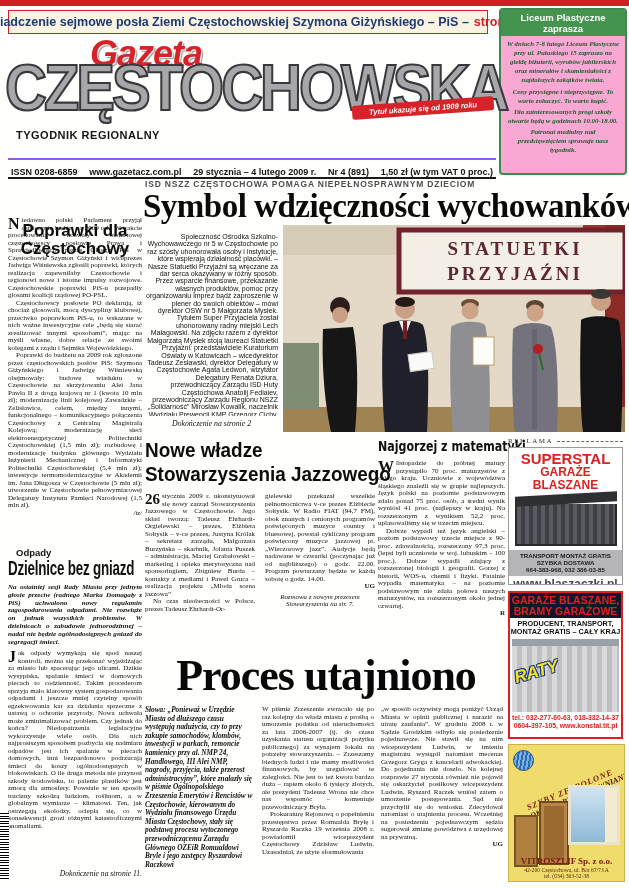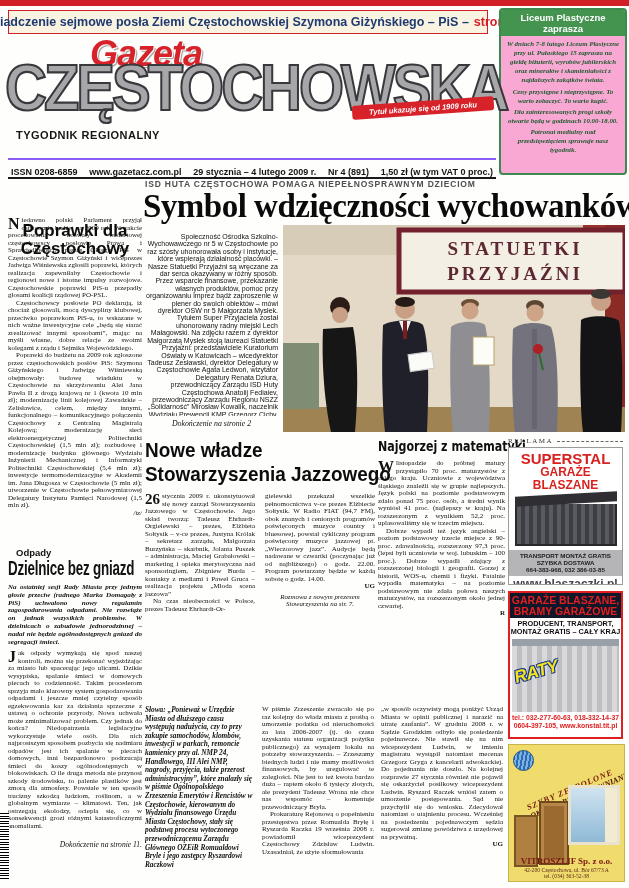--- a/index.html
+++ b/index.html
@@ -46,21 +46,21 @@
   
   .a1title{left:8px;top:178px;width:134px;text-align:center;font-family:"Liberation Sans",sans-serif;
            font-weight:bold;font-size:17px;line-height:1.08;color:#0c0c0c;margin-top:44px;}
   .a1body{left:8px;top:217px;width:134px;height:328px;}
   .a2kicker{left:16px;top:547px;font-family:"Liberation Sans",sans-serif;font-weight:bold;font-size:9.5px;}
   .a2title{left:8px;top:557px;font-family:"Liberation Sans",sans-serif;font-weight:bold;font-size:20px;
            white-space:nowrap;transform:scaleX(.67);transform-origin:left top;letter-spacing:-.3px;}
   .a2lead{left:8px;top:584px;width:134px;height:62px;font-size:7.1px;line-height:7.8px;
           font-weight:bold;font-style:italic;text-align:justify;overflow:hidden;}
   .a2body{left:8px;top:650px;width:134px;height:200px;}
-  .a2cont{left:8px;top:840px;width:134px;font-size:7.6px;font-style:italic;text-align:right;}
+  .a2cont{left:8px;top:869px;width:134px;font-size:7.6px;font-style:italic;text-align:right;}
   .barcode{left:0;top:813px;width:9px;height:66px;background:repeating-linear-gradient(#000 0 1px,#fff 1px 2.6px);}
 
   
   .a3kicker{left:145px;top:179px;font-family:"Liberation Sans",sans-serif;font-weight:bold;font-size:8.5px;
             letter-spacing:.8px;color:#4f4f52;white-space:nowrap;}
   .a3title{left:143px;top:188px;width:484px;font-weight:bold;font-size:33px;letter-spacing:-.5px;
            color:#0a0a0a;white-space:nowrap;}
   .a3body{left:145px;top:233px;width:133px;height:183px;font-family:"Liberation Sans",sans-serif;
           font-size:7px;line-height:7.4px;text-align:right;overflow:hidden;}
   .a3cont{left:145px;top:419px;width:133px;font-size:7.8px;font-style:italic;text-align:center;}
@@ -181,21 +181,21 @@
 
   <div class="abs a2kicker">Odpady</div>
   <div class="abs a2title">Dzielnice bez gniazd</div>
   <div class="abs a2lead">Na ostatniej sesji Rady Miasta przy jednym głosie przeciw (radnego Marka Domagały z PiS) uchwalono nowy regulamin zagospodarowania odpadami. Nie rozwiąże on jednak wszystkich problemów. W dzielnicach o zabudowie jednorodzinnej – nadal nie będzie ogólnodostępnych gniazd do segregacji śmieci.</div>
   <div class="abs a2body bodytxt">
     <p style="margin:0;"><span class="dc">J</span><span>ak odpady wymykają się spod naszej kontroli, można się przekonać wyjeżdżając za miasto lub spacerując jego ulicami. Dzikie wysypiska, spalanie śmieci w domowych piecach to codzienność. Takim procederom sprzyja mało klarowny system gospodarowania odpadami i jeszcze mniej czytelny sposób egzekwowania kar za działania sprzeczne z ustawą o ochronie przyrody. Nowa uchwała może zminimalizować problem. Czy jednak do końca? Niedopatrzenia legislacyjne wykorzystuje wiele osób. Dla nich najprostszym sposobem pozbycia się nadmiaru odpadów jest ich spalanie w piecach domowych, inni bezpardonowo podrzucają śmieci do koszy ogólnodostępnych w blokowiskach. O ile druga metoda nie przynosi szkody środowisku, to palenie plastików jest zmorą dla atmosfery. Powstałe w ten sposób trucizny szkodzą ludziom, roślinom, a w globalnym wymiarze – klimatowi. Ten, jak ostrzegają ekolodzy, ociepla się, co w konsekwencji grozi różnymi katastroficznymi anomaliami.</span></p>
   </div>
   <div class="abs a2cont">Dokończenie na stronie 11.</div>
   <div class="abs barcode"></div>
 
-  <div class="abs a3kicker">ISD HUTA CZĘSTOCHOWA POMAGA NIEPEŁNOSPRAWNYM DZIECIOM</div>
+  <div class="abs a3kicker">ISD NSZZ CZĘSTOCHOWA POMAGA NIEPEŁNOSPRAWNYM DZIECIOM</div>
   <div class="abs a3title">Symbol wdzięczności wychowanków</div>
   <div class="abs a3body">Społeczność Ośrodka Szkolno-Wychowawczego nr 5 w Częstochowie po raz szósty uhonorowała osoby i instytucje, które wspierają działalność placówki. – Nasze Statuetki Przyjaźni są wręczane za dar serca okazywany w różny sposób. Przez wsparcie finansowe, przekazanie własnych produktów, pomoc przy organizowaniu imprez bądź zaproszenie w plener do swoich obiektów – mówi dyrektor OSW nr 5 Małgorzata Mysłek. Tytułem Super Przyjaciela został uhonorowany radny miejski Lech Małagowski. Na zdjęciu razem z dyrektor Małgorzatą Mysłek stoją laureaci Statuetki Przyjaźni: przedstawiciele Kuratorium Oświaty w Katowicach – wicedyrektor Tadeusz Zesławski, dyrektor Delegatury w Częstochowie Agata Ledwoń, wizytator Delegatury Renata Dziura, przewodniczący Zarządu ISD Huty Częstochowa Anatolij Fediaiev, przewodniczący Zarządu Regionu NSZZ „Solidarność” Mirosław Kowalik, naczelnik Wydziału Prewencji KMP Grzegorz Cichy.</div>
   <div class="abs a3cont">Dokończenie na stronie 2</div>
 
   <div class="abs photo">
     <svg width="342" height="207" viewBox="0 0 342 207">
       <rect width="342" height="207" fill="#e3d9c6"></rect>
       <rect width="342" height="30" fill="#d6ccb8"></rect>
       <rect x="322" width="20" height="185" fill="#8a2b26"></rect>
       <rect x="300" width="22" height="60" fill="#97362f"></rect>
@@ -248,20 +248,21 @@
     <div class="a4note">Rozmowa z nowym prezesem Stowarzyszenia na str. 7.</div>
   </div>
 
   <div class="abs a5title">Najgorzej z matematyki</div>
   <div class="abs a5body bodytxt">
     <p style="margin:0;"><span class="dc">W</span><span>listopadzie do próbnej matury przystąpiło 70 proc. maturzystów z całego kraju. Uczniowie z województwa śląskiego znaleźli się w grupie najlepszych. Język polski na poziomie podstawowym zdało ponad 75 proc. osób, a średni wynik wyniósł 41 proc. (najlepszy w kraju). Na rozszerzonym z wynikiem 52,2 proc. uplasowaliśmy się w trzecim miejscu.</span></p>
     <p class="ind" style="margin:0;">Dobrze wypadł też język angielski – poziom podstawowy trzecie miejsce z 90-proc. zdawalnością, rozszerzony 97,3 proc. (lepsi byli uczniowie w woj. lubuskim – 100 proc.). Dobrze wypadli zdający z rozszerzonej biologii i geografii. Gorzej z historii, WOS-u, chemii i fizyki. Fatalnie wypadła matematyka – na poziomie podstawowym nie zdała połowa naszych maturzystów, na rozszerzonym około jednej czwartej.</p>
     <div class="sigr">R</div>
   </div>
 
+  <div class="abs a6title">Proces utajniono</div>
   <div class="abs a6c1">Słowa: „Ponieważ w Urzędzie Miasta od dłuższego czasu występują nadużycia, czy to przy zakupie samochodów, klombów, inwestycji w parkach, remoncie kamienicy przy al. NMP 24, Handlowego, III Alei NMP, nagrody, przyjęcia, także przerost administracyjny”, które znalazły się w piśmie Ogólnopolskiego Zrzeszenia Emerytów i Rencistów w Częstochowie, kierowanym do Wydziału finansowego Urzędu Miasta Częstochowy, stały się podstawą procesu wytoczonego przewodniczącemu Zarządu Głównego OZEiR Romualdowi Bryle i jego zastępcy Ryszardowi Raczkowi</div>
   <div class="abs a6c2 bodytxt">
     <p style="margin:0;">W piśmie Zrzeszenie zwracało się po raz kolejny do władz miasta z prośbą o umorzenie podatku od nieruchomości za lata 2006-2007 (tj. do czasu uzyskania statusu organizacji pożytku publicznego) za wynajem lokalu na potrzeby stowarzyszenia. – Zrzeszamy biednych ludzi i nie mamy możliwości finansowych, by uregulować te zaległości. Nie jest to też kwota bardzo duża – raptem około 6 tysięcy złotych, ale prezydent Tadeusz Wrona nie chce nas wspomóc – komentuje przewodniczący Bryła.</p>
     <p class="ind" style="margin:0;">Prokuraturę Rejonową o popełnieniu przestępstwa przez Romualda Bryłę i Ryszarda Raczka 19 września 2008 r. powiadomił wiceprezydent Częstochowy Zdzisław Ludwin. Uzasadniał, że użyte sformułowania</p>
   </div>
   <div class="abs a6c3 bodytxt">
     <p style="margin:0;">„w sposób oczywisty mogą poniżyć Urząd Miasta w opinii publicznej i narazić na utratę zaufania”. W grudniu 2008 r. w Sądzie Grodzkim odbyło się posiedzenie pojednawcze. Nie stawił się na nim wiceprezydent Ludwin, w imieniu magistratu wystąpił natomiast mecenas Grzegorz Gryga z kancelarii adwokackiej. Do pojednania nie doszło. Na kolejnej rozprawie 27 stycznia również nie pojawił się oskarżyciel posiłkowy wiceprezydent Ludwin. Ryszard Raczek wniósł zatem o umorzenie postępowania. Sąd nie przychylił się do wniosku. Zdecydował natomiast o utajnieniu procesu. Wcześniej na posiedzeniu pojednawczym sędzia sugerował zmianę powództwa z urzędowej na prywatną.</p>
     <div class="sigr">UG</div>
   </div>
 

